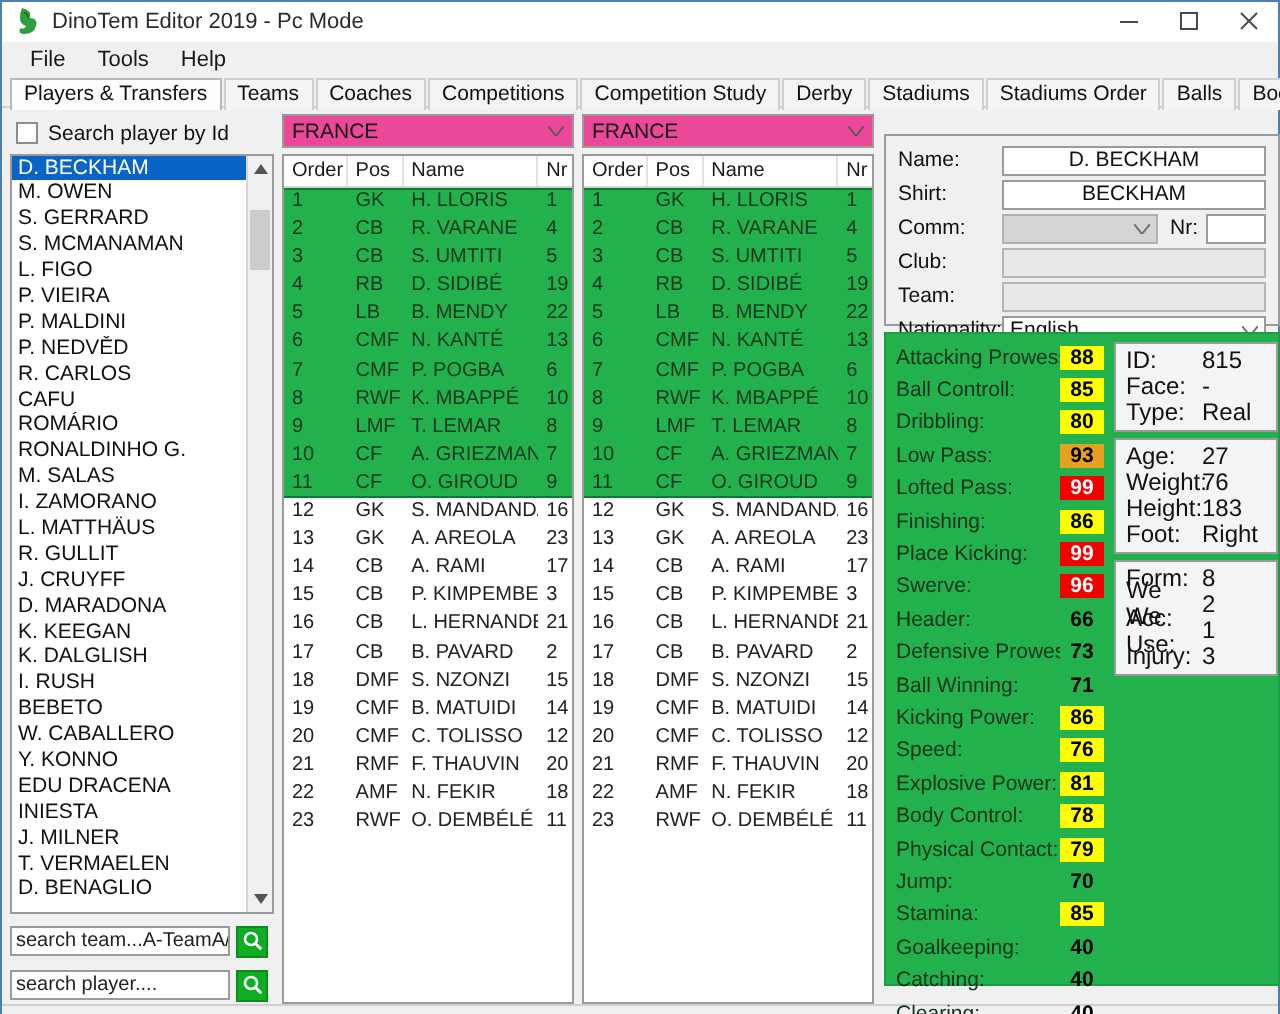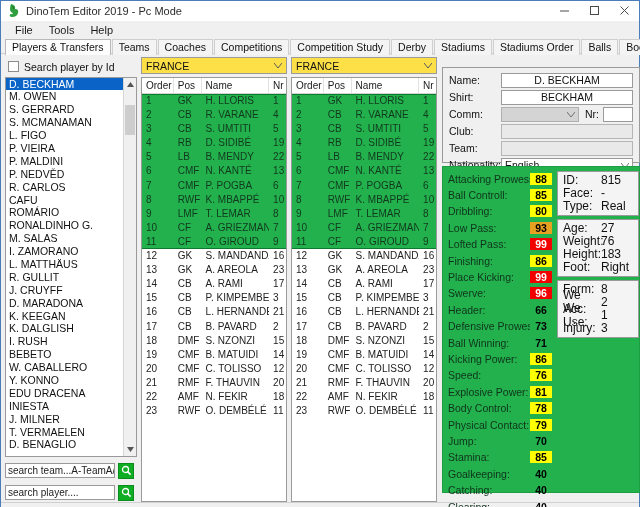--- a/index.html
+++ b/index.html
@@ -97,21 +97,21 @@
   .searchbtn{
     width:16px;height:16px;margin-left:3px;background:#0fad24;
     border:1px solid #0b8c1c;box-sizing:border-box;
     display:flex;align-items:center;justify-content:center;
   }
   .searchbtn svg{display:block;}
   
   .squadcol{width:148px;flex:0 0 auto;margin-left:2px;}
   .combo{
     width:146px;height:17px;box-sizing:border-box;border:1px solid #9a9a9a;
-    background:#fde047;display:flex;align-items:center;padding:0 2px;
+    background:#ec4899;display:flex;align-items:center;padding:0 2px;
     font-size:10.5px;color:#111;position:relative;
   }
   .combo .cv{flex:1 1 auto;padding-left:2px;white-space:nowrap;overflow:hidden;}
   .combo .carrow{width:13px;text-align:center;color:#5a5a5a;font-size:8px;}
   .grid{
     width:146px;height:425px;margin-top:3px;box-sizing:border-box;
     border:1px solid #9a9a9a;background:#fff;overflow:hidden;position:relative;
   }
   .grid-head{display:flex;height:15px;border-bottom:1px solid #d3d3d3;background:#fff;}
   .gh{

